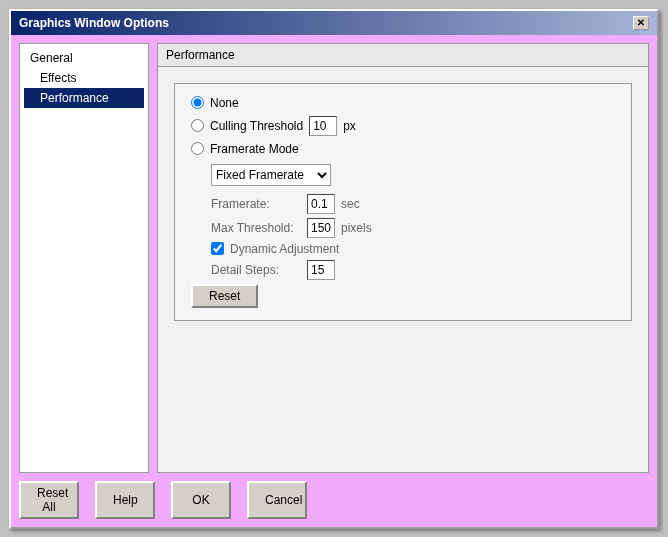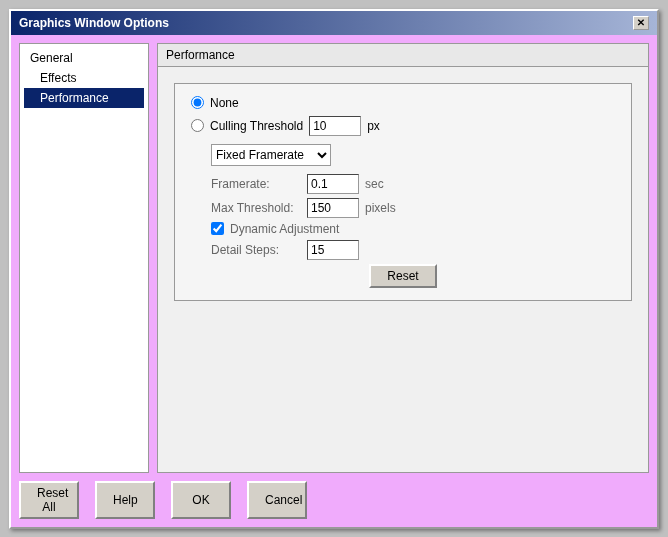--- a/index.html
+++ b/index.html
@@ -128,21 +128,21 @@
       text-align: center;
     }
 
     .threshold-row {
       display: flex;
       align-items: center;
       gap: 6px;
     }
 
     .small-input {
-      width: 52px;
+      width: 28px;
       height: 20px;
       border: 1px inset #999;
       background: #fff;
       padding: 1px 3px;
       font-size: 12px;
     }
 
     .px-label {
       font-size: 12px;
     }
@@ -191,21 +191,21 @@
       margin-bottom: 4px;
       color: #666;
     }
 
     .checkbox-row input[type=checkbox] {
       cursor: pointer;
     }
 
     .reset-row {
       display: flex;
-      justify-content: center;
+      justify-content: flex-start;
       margin-top: 0;
     }
 
     .btn {
       background: #d4d0c8;
       border: 2px solid;
       border-top-color: #fff;
       border-left-color: #fff;
       border-right-color: #808080;
       border-bottom-color: #808080;
@@ -264,20 +264,24 @@
             <label for="radio-none">None</label>
           </div>
 
           <div class="radio-row threshold-row">
             <input type="radio" name="perfmode" id="radio-culling" style="">
             <label for="radio-culling">Culling Threshold</label>
             <input type="text" class="small-input" value="10" style="">
             <span class="px-label">px</span>
           </div>
 
+          <div class="radio-row">
+            <input type="radio" name="perfmode" id="radio-framerate" style="">
+            <label for="radio-framerate">Framerate Mode</label>
+          </div>
 
           <div class="framerate-section">
             <div class="dropdown-row">
               <select class="dropdown">
                 <option>Fixed Framerate</option>
               </select>
             </div>
 
             <div class="param-row">
               <span class="param-label">Framerate:</span>

